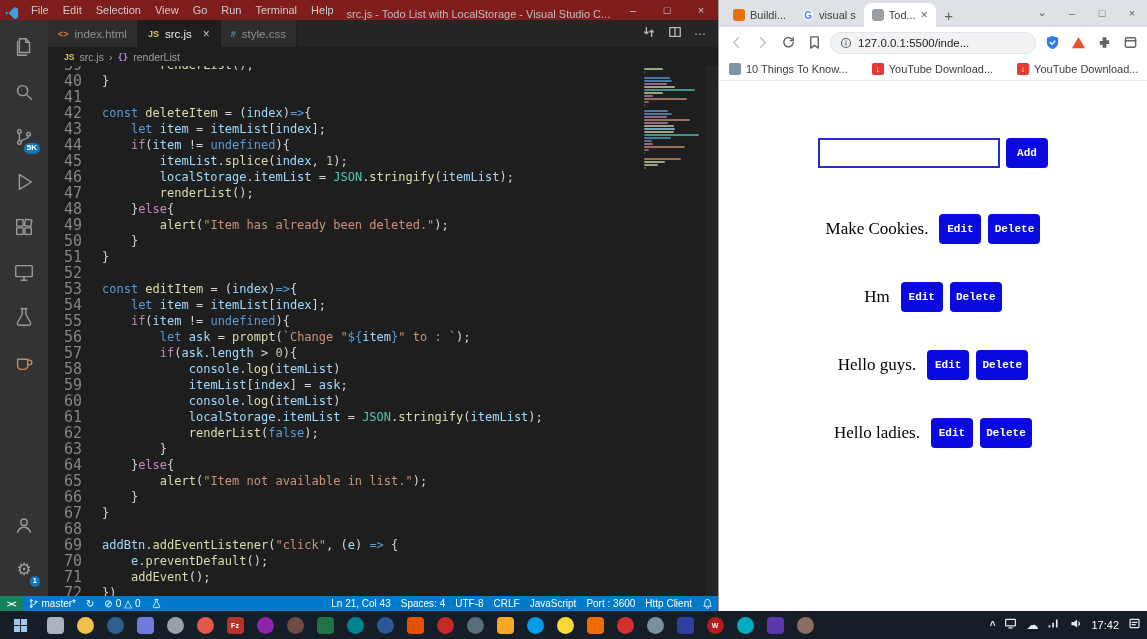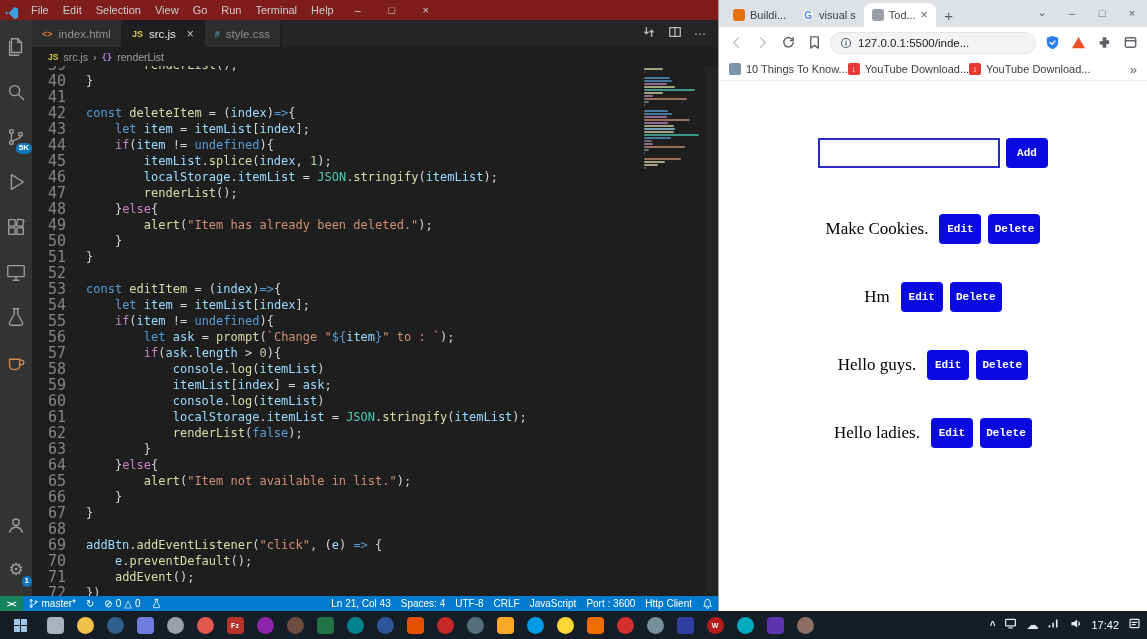--- a/index.html
+++ b/index.html
@@ -11,21 +11,21 @@
   
   #vscode{position:absolute;left:0;top:0;width:718px;height:611px;display:flex;flex-direction:column;background:#1e1e1e}
   .vs-titlebar{height:20px;background:#7f1d1d;display:flex;align-items:flex-end;color:#cccccc;font-size:11px;flex:0 0 auto}
   .vs-logo{width:24px;display:flex;justify-content:center;align-items:center}
   .vs-menus{display:flex}
   .vs-menu{padding:0 7px;line-height:20px;cursor:default;white-space:nowrap}
   .vs-title{flex:1;text-align:center;color:#bdbdbd;white-space:nowrap;overflow:hidden;font-size:11px}
   .vs-winctrls{display:flex}
   .vs-winctrl{width:34px;height:20px;display:flex;align-items:center;justify-content:center;font-size:11px;color:#cfcfcf}
   .vs-main{flex:1;display:flex;min-height:0}
-  .vs-activitybar{width:32px;background:#333333;display:flex;flex-direction:column;align-items:center;padding-top:4px;flex:0 0 auto}
+  .vs-activitybar{width:48px;background:#333333;display:flex;flex-direction:column;align-items:center;padding-top:4px;flex:0 0 auto}
   .ab-item{position:relative;width:42px;height:45px;display:flex;align-items:center;justify-content:center;color:#9d9d9d}
   .ab-item svg{width:22px;height:22px}
   .ab-badge{position:absolute;right:5px;bottom:5px;background:#1177bb;color:#fff;border-radius:8px;font-size:8px;padding:1px 3px;line-height:1.1;font-weight:bold}
   .ab-bottom{margin-top:auto;margin-bottom:4px;display:flex;flex-direction:column;align-items:center}
   .ab-gear{font-size:17px;line-height:1}
   .vs-editor{flex:1;display:flex;flex-direction:column;min-width:0}
   .vs-tabs{height:27px;background:#252526;display:flex;align-items:stretch;flex:0 0 auto}
   .vs-tab{display:flex;align-items:center;gap:6px;padding:0 10px;background:#2d2d2d;color:#8f8f8f;font-size:11.5px;border-right:1px solid #1e1e1e;white-space:nowrap}
   .vs-tab.active{background:#1e1e1e;color:#e8e8e8}
   .tab-ico{font-weight:bold;font-size:9px}
@@ -115,20 +115,21 @@
       <nav class="vs-menus" id="vs-menus">
           <span class="vs-menu">File</span>
           <span class="vs-menu">Edit</span>
           <span class="vs-menu">Selection</span>
           <span class="vs-menu">View</span>
           <span class="vs-menu">Go</span>
           <span class="vs-menu">Run</span>
           <span class="vs-menu">Terminal</span>
           <span class="vs-menu">Help</span>
         </nav>
+      <div class="vs-title">src.js - Todo List with LocalStorage - Visual Studio C...</div>
       <div class="vs-winctrls">
         <span class="vs-winctrl">–</span>
         <span class="vs-winctrl">□</span>
         <span class="vs-winctrl">×</span>
       </div>
     </div>
     <div class="vs-main">
       <div class="vs-activitybar" id="vs-activitybar">
           <div class="ab-item">
             <svg viewBox="0 0 24 24">
@@ -421,21 +422,21 @@
           </svg>
       </span>
       <span class="nav-ico">
         <svg viewBox="0 0 16 16">
             <rect x="2.5" y="3" width="11" height="10" rx="1.5"></rect>
             <path d="M2.5 6.2h11"></path>
           </svg>
       </span>
     </div>
     <div class="br-bookmarks">
-      <span id="bm-list" style="display:flex;gap:0">
+      <span id="bm-list" style="display:flex;gap:24px">
           <span class="bm-item">
             <span class="bm-ico" style="background: rgb(125, 147, 168);"></span>
             <span>10 Things To Know...</span>
           </span>
           <span class="bm-item">
             <span class="bm-ico" style="background: rgb(229, 57, 53);">↓</span>
             <span>YouTube Download...</span>
           </span>
           <span class="bm-item">
             <span class="bm-ico" style="background: rgb(229, 57, 53);">↓</span>

